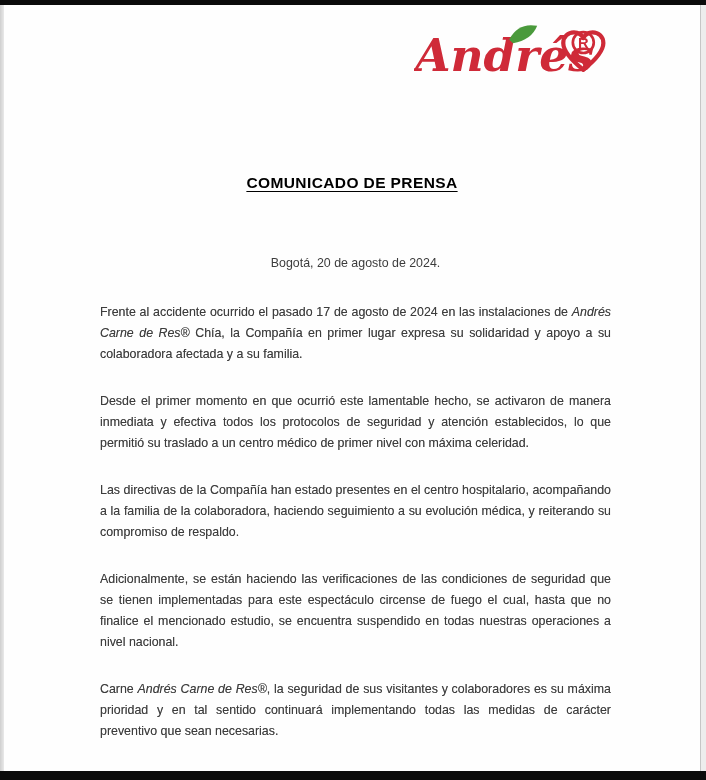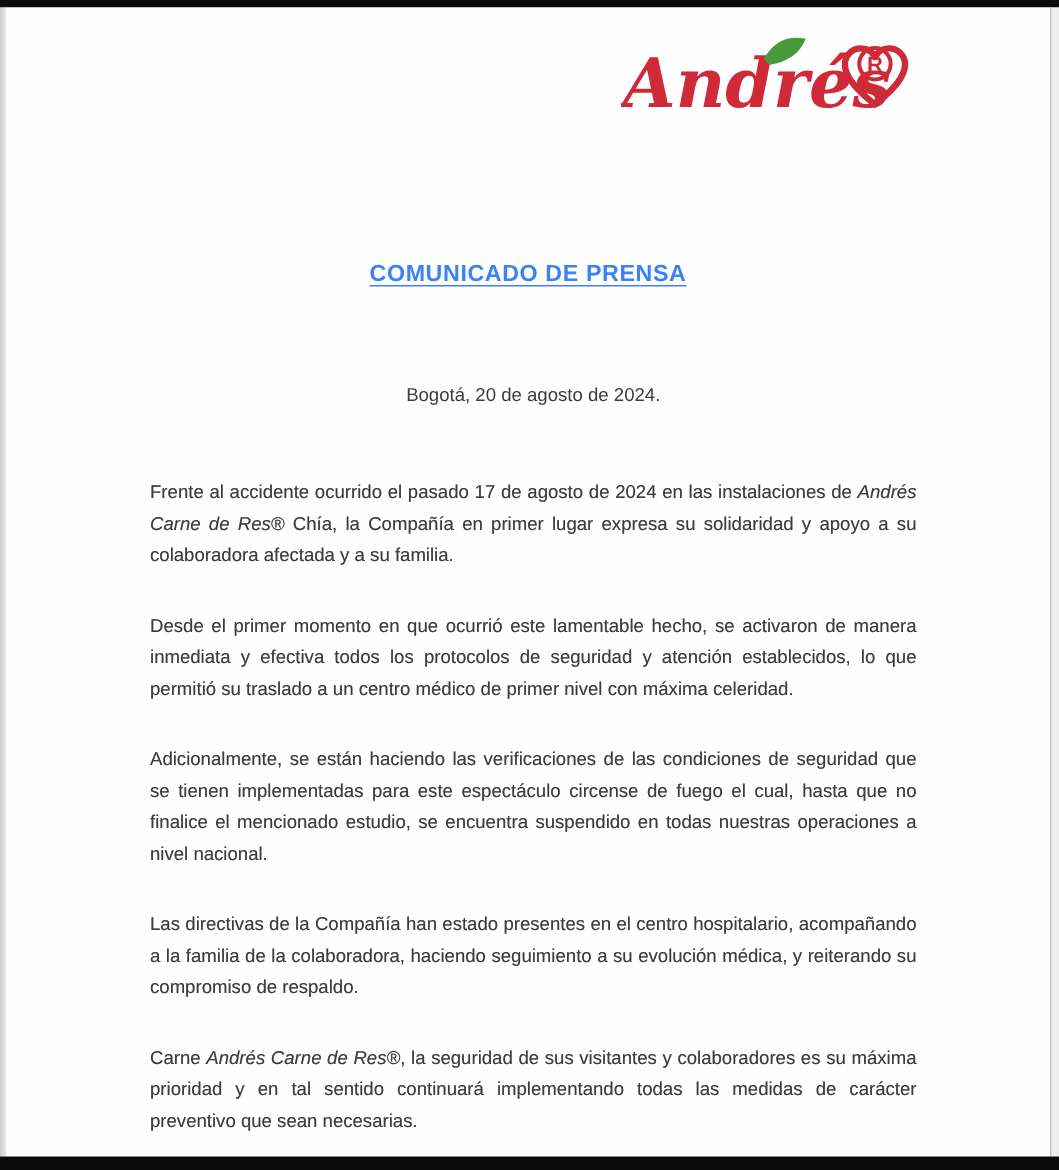--- a/index.html
+++ b/index.html
@@ -21,36 +21,36 @@
     background:linear-gradient(to right,#cfcfcf,#e9e9e9);}
   .edge-right{position:absolute;top:5px;bottom:9px;right:0;width:6px;
     background:#ededed;border-left:1px solid #c6c6c6;}
   .page{position:absolute;top:5px;left:4px;right:6px;bottom:9px;background:#fefefe;}
 
   .logo{position:absolute;top:16px;right:90px;width:196px;height:62px;}
   .logo svg{width:100%;height:100%;}
 
   .doc-title{
     position:absolute;top:169px;left:0;width:100%;text-align:center;
-    font-size:15.5px;font-weight:bold;letter-spacing:.4px;color:#3b82f6;
+    font-size:15.5px;font-weight:bold;letter-spacing:.4px;color:#000000;
     margin:0;
   }
   .doc-title span{
     text-decoration:underline;
     text-underline-offset:3px;
   }
   .dateline{
     position:absolute;top:251px;left:96px;width:511px;
     text-align:center;font-size:12.4px;color:#3c3c3c;
   }
   .body-text{
     position:absolute;top:297px;left:96px;width:511px;
   }
   .para{
-    margin:16px 0 26px 0;
+    margin:0 0 26px 0;
     font-size:12.4px;line-height:21px;
     text-align:justify;
     color:var(--ink);
     text-shadow:0 0 .4px rgba(70,70,70,.55);
   }
   .para .it{font-style:italic;}
 </style>
 </head>
 <body>
 
@@ -74,20 +74,20 @@
 
   <h1 class="doc-title">
     <span>COMUNICADO DE PRENSA</span>
   </h1>
 
   <div class="dateline">Bogotá, 20 de agosto de 2024.</div>
 
   <div class="body-text">
       <p class="para"><span>Frente al accidente ocurrido el pasado 17 de agosto de 2024 en las instalaciones de </span><span class="it">Andrés Carne de Res®</span><span> Chía, la Compañía en primer lugar expresa su solidaridad y apoyo a su colaboradora afectada y a su familia.</span></p>
       <p class="para"><span>Desde el primer momento en que ocurrió este lamentable hecho, se activaron de manera inmediata y efectiva todos los protocolos de seguridad y atención establecidos, lo que permitió su traslado a un centro médico de primer nivel con máxima celeridad.</span></p>
+      <p class="para"><span>Las directivas de la Compañía han estado presentes en el centro hospitalario, acompañando a la familia de la colaboradora, haciendo seguimiento a su evolución médica, y reiterando su compromiso de respaldo.</span></p>
       <p class="para"><span>Adicionalmente, se están haciendo las verificaciones de las condiciones de seguridad que se tienen implementadas para este espectáculo circense de fuego el cual, hasta que no finalice el mencionado estudio, se encuentra suspendido en todas nuestras operaciones a nivel nacional.</span></p>
-      <p class="para"><span>Las directivas de la Compañía han estado presentes en el centro hospitalario, acompañando a la familia de la colaboradora, haciendo seguimiento a su evolución médica, y reiterando su compromiso de respaldo.</span></p>
       <p class="para"><span>Carne </span><span class="it">Andrés Carne de Res®</span><span>, la seguridad de sus visitantes y colaboradores es su máxima prioridad y en tal sentido continuará implementando todas las medidas de carácter preventivo que sean necesarias.</span></p>
     </div>
 
 </div>
 
 <div class="bar-bottom"></div>
 
 </body></html>

